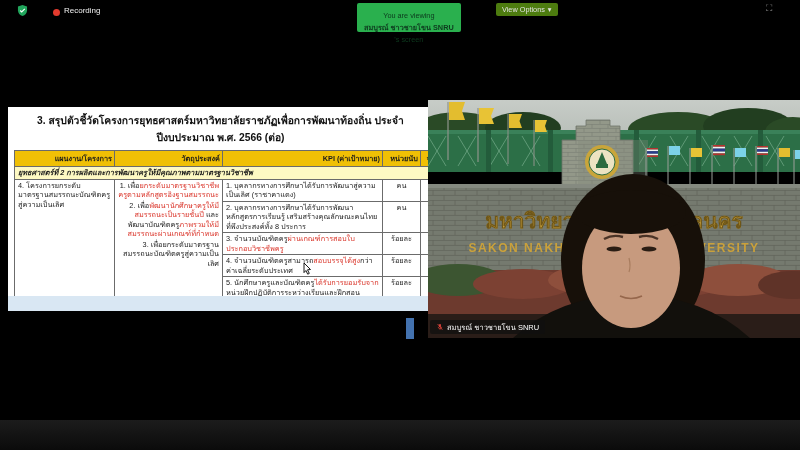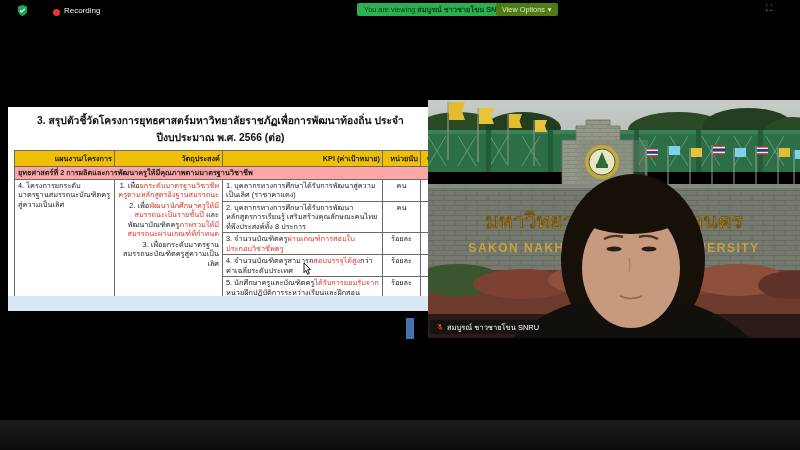--- a/index.html
+++ b/index.html
@@ -10,22 +10,22 @@
   }
   .abs{position:absolute;}
 
   
   #top-bar{left:0;top:0;width:740px;height:18px;}
   .rec-dot{left:53px;top:9px;width:7px;height:7px;border-radius:50%;background:#e23b2e;}
   .rec-label{left:64px;top:6px;font-size:8px;color:#efefef;}
   #shield{left:16px;top:3px;}
   #view-banner{
     left:357px;top:3px;height:13px;display:flex;align-items:center;
-    padding:0 7px;background:#2ab04e;border-radius:2px;
-    font-size:7.3px;color:#0d3a1e;white-space:nowrap;gap:2px;
+    padding:8px 7px;background:#2ab04e;border-radius:2px;
+    font-size:7.3px;color:#0d3a1e;white-space:nowrap;gap:2px;flex-direction:column;
   }
   #view-banner .nm{font-weight:bold;}
   #view-options{
     left:496px;top:3px;height:13px;display:flex;align-items:center;gap:3px;
     padding:0 6px;background:#4d7c0f;border-radius:2px;font-size:7.3px;color:#e2e2e2;white-space:nowrap;
   }
   #fullscreen-ic{left:766px;top:3px;font-size:9px;color:#8a8a8a;}
 
   
   #slide{
@@ -34,21 +34,21 @@
   #slide-strip{left:8px;top:296px;width:425px;height:15px;background:#d9e7f3;}
   #slide-title{
     margin:5px 6px 0 6px;text-align:center;font-size:10.3px;font-weight:bold;color:#111;
   }
   table.kpi{
     border-collapse:collapse;margin:4px 0 0 6px;table-layout:fixed;width:414px;
     font-size:7.3px;line-height:1.3;color:#1a1a1a;
   }
   table.kpi th,table.kpi td{border:1px solid #6b6b6b;padding:1px 3px;vertical-align:top;}
   table.kpi th{background:#f0c005;font-weight:bold;text-align:right;padding:3px 2px;}
-  td.section{background:#fca5a5;font-weight:bold;padding:2px 3px;}
+  td.section{background:#fef9c3;font-weight:bold;padding:2px 3px;font-style:italic;}
   .c1{width:95px;} .c2{width:103px;text-align:right;} .c3{width:155px;} .c4{width:33px;} .c5{width:26px;}
   td.center{text-align:center;vertical-align:middle;}
   .red{color:#d93025;}
   td .obj{margin-bottom:1px;}
   td.small-unit{font-size:6.2px;}
 
   
   #cursor{left:303px;top:261px;}
 
   

